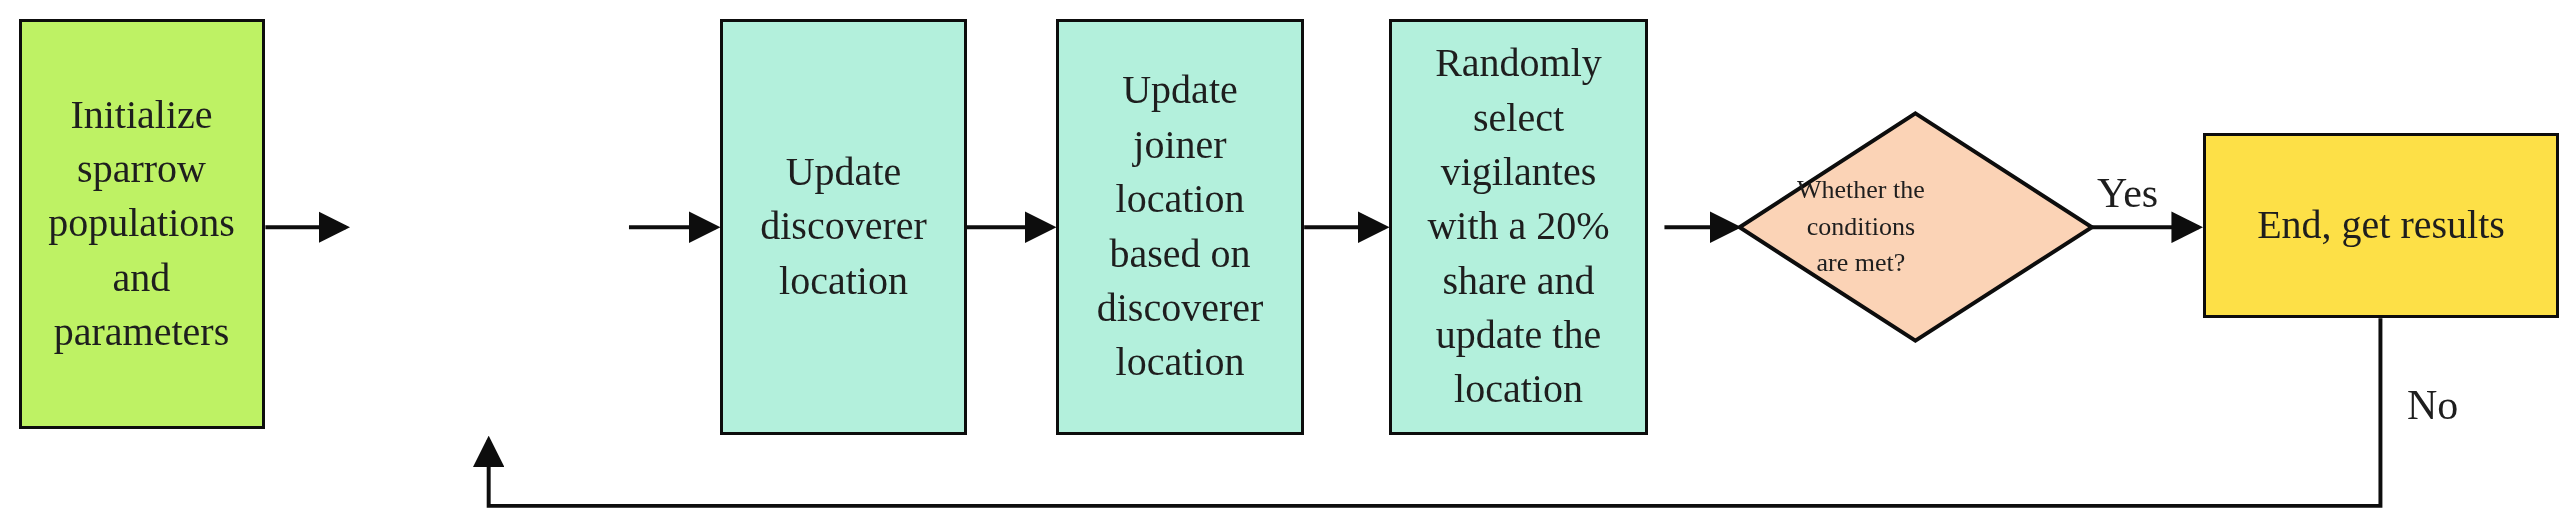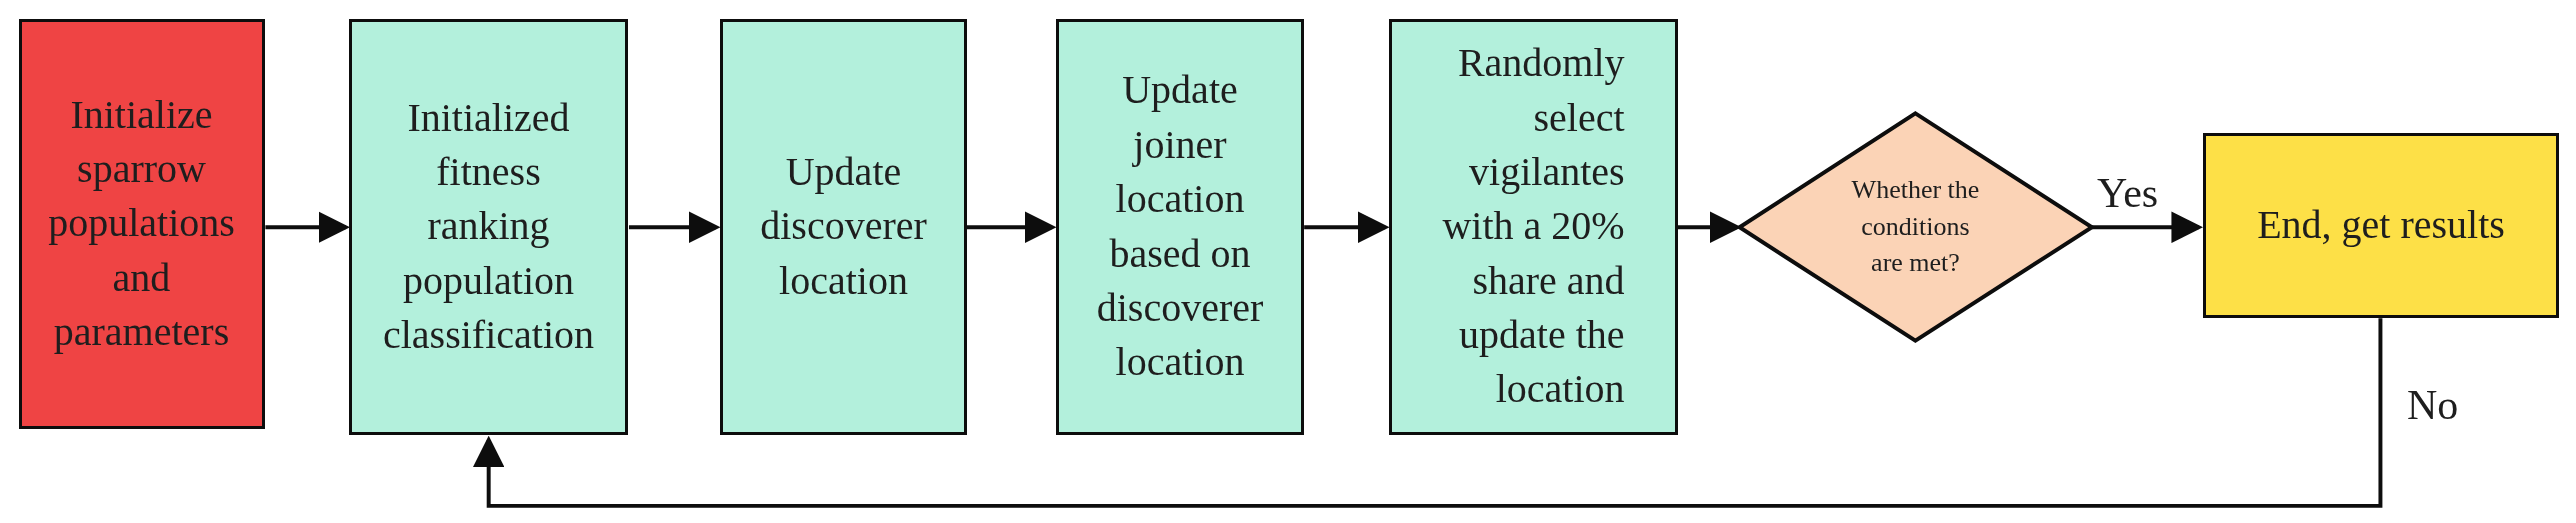--- a/index.html
+++ b/index.html
@@ -22,38 +22,37 @@
     box-sizing: border-box;
     border: 3.3px solid #0d0d0d;
     display: flex;
     align-items: center;
     justify-content: center;
     text-align: center;
     white-space: pre-line;
     font-size: 40px;
     line-height: 1.36;
   }
-  .peach  { background: #ef4444; }
+  .peach  { background: #bef264; }
   .mint   { background: #b3f0dc; }
   .yellow { background: #fde047; }
 
   .box-initialize { left: 18.5px;  top: 18.5px; width: 246px; height: 410px; }
   .box-fitness    { left: 349px; top: 18.5px; width: 279px; height: 416px; }
   .box-discoverer { left: 720px; top: 18.5px; width: 247px; height: 416px; }
   .box-joiner     { left: 1056px; top: 18.5px; width: 248px; height: 416px; }
-  .box-vigilante  { left: 1389px; top: 18.5px; width: 289px; height: 416px; text-align: right; }
+  .box-vigilante  { left: 1389px; top: 18.5px; width: 259px; height: 416px; }
   .box-end        { left: 2203px; top: 133px; width: 356px; height: 185px; }
 
   .diamond-label {
     position: absolute;
     left: 1797px; top: 148px;
     width: 237px; height: 158px;
     display: flex;
     align-items: center;
-    justify-content: center;
     text-align: center;
     white-space: pre-line;
     font-size: 26px;
     line-height: 1.4;
   }
   .edge-label {
     position: absolute;
     font-size: 42px;
     line-height: 1.1;
   }
@@ -84,27 +83,20 @@
   </svg>
 
   <div class="node peach box-initialize">
     <span>Initialize
 sparrow
 populations
 and
 parameters</span>
   </div>
 
-  <div class="node mint box-fitness">
-    <span>Initialized
-fitness
-ranking
-population
-classification</span>
-  </div>
 
   <div class="node mint box-discoverer">
     <span>Update
 discoverer
 location</span>
   </div>
 
   <div class="node mint box-joiner">
     <span>Update
 joiner

